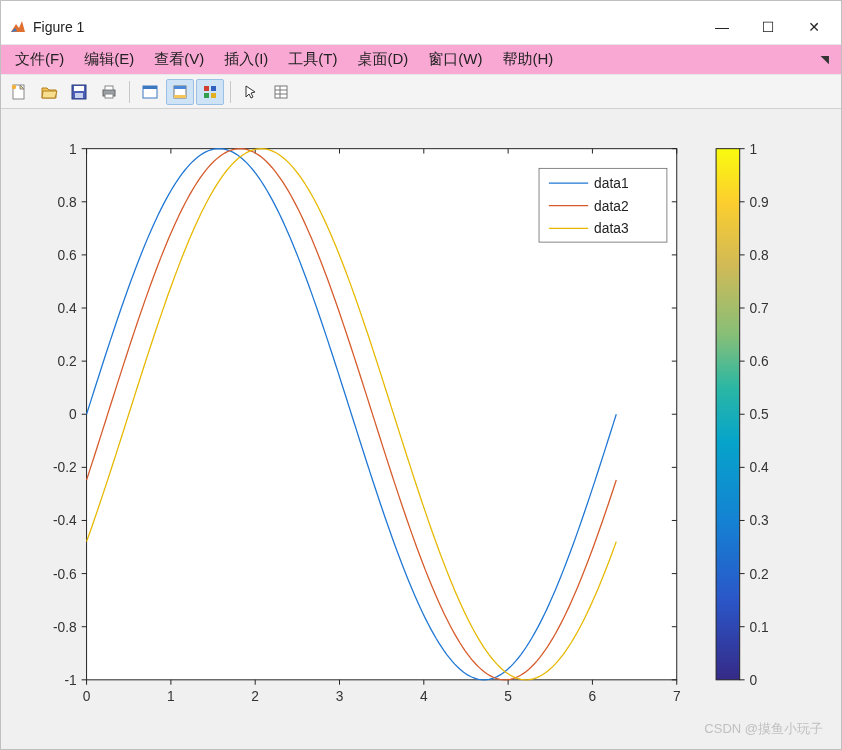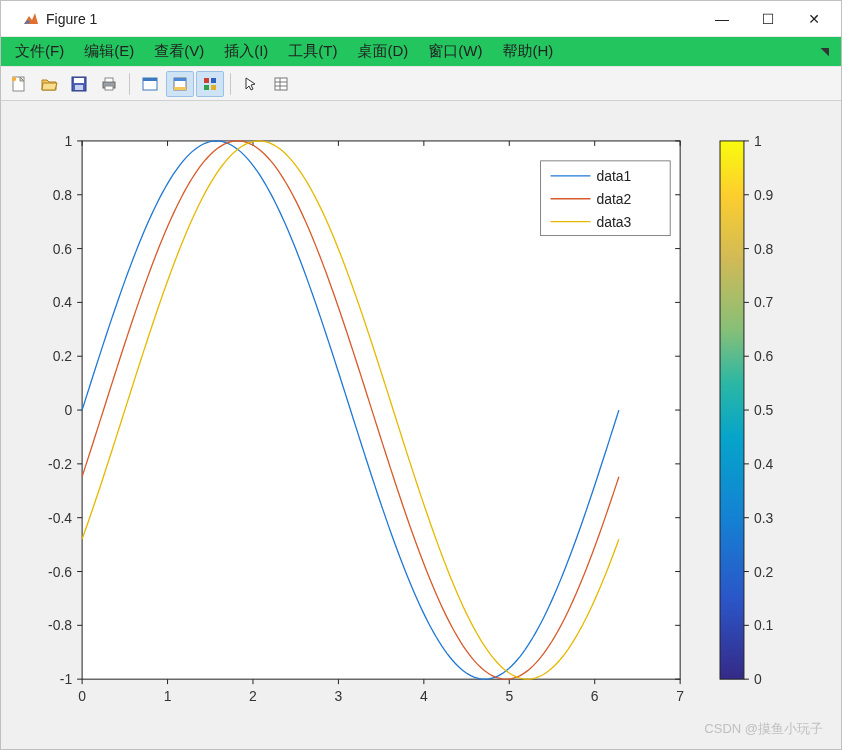--- a/index.html
+++ b/index.html
@@ -15,39 +15,40 @@
     flex-direction: column;
     border: 1px solid #c0c0c0;
   }
   
   .titlebar {
     height: 36px;
     display: flex;
     align-items: center;
     background: #fff;
     border-bottom: 1px solid #e8e8e8;
-    padding: 0 4px 0 21px;
+    padding: 0 4px 0 8px;
+    margin-top: 8px;
   }
   .titlebar .app-icon {
     width: 18px; height: 18px; margin-right: 6px;
     display: inline-block;
   }
   .titlebar .title { flex: 0 0 auto; font-size: 14px; color: #222; }
   .titlebar .spacer { flex: 1 1 auto; }
   .winbtn {
     width: 46px; height: 32px;
     display: flex; align-items: center; justify-content: center;
     font-size: 14px; color: #222;
   }
   
   .menubar {
     height: 30px;
     display: flex;
     align-items: center;
-    background: #22c55e;
+    background: #f9a8d4;
     padding: 0 6px;
     gap: 4px;
     border-bottom: 1px solid #e8e8e8;
     font-size: 15px;
   }
   .menubar .menu-item { padding: 3px 8px; color: #222; }
   .menubar .dock-arrow {
     margin-left: auto;
     font-size: 11px; color: #333; padding-right: 6px;
   }

